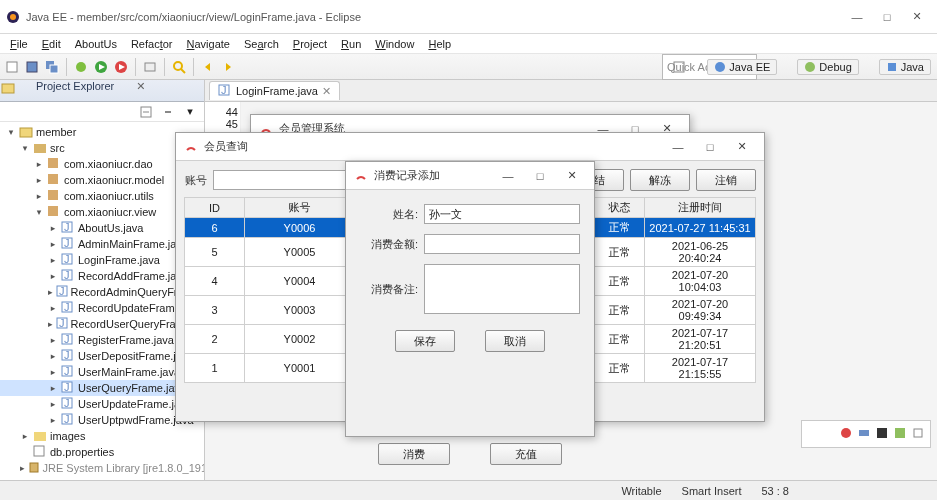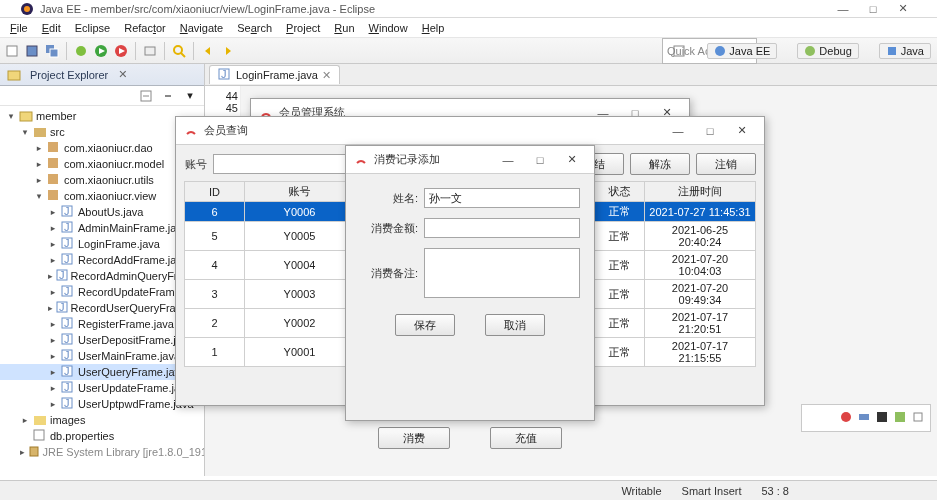--- a/index.html
+++ b/index.html
@@ -1,33 +1,33 @@
 <!DOCTYPE html>
 <html><head>
 <meta charset="utf-8">
 <style>
 *{box-sizing:border-box;margin:0;padding:0;font-family:"Microsoft YaHei","Segoe UI",Tahoma,sans-serif;font-size:11px;color:#222}
 body{background:#fff;width:937px;height:500px;overflow:hidden;position:relative}
-.titlebar{height:18px;background:#fff;border-bottom:1px solid #d9d9d9;display:flex;align-items:center;padding:0 20px;gap:6px}
+.titlebar{height:34px;background:#fff;border-bottom:1px solid #d9d9d9;display:flex;align-items:center;padding:0 6px;gap:6px}
 .titlebar .eclipse-icon{width:14px;height:14px;display:inline-block}
 .titlebar-title{flex:1;color:#555}
 .win-controls{display:flex;gap:2px}
 .win-btn{width:28px;height:18px;display:flex;align-items:center;justify-content:center;color:#555}
 .menubar{height:20px;background:#fff;display:flex;align-items:center;padding:0 4px;gap:2px;border-bottom:1px solid #e6e6e6}
 .menubar span{padding:2px 6px;cursor:default}
 .menubar span u{text-decoration:underline}
 .toolbar{height:26px;background:linear-gradient(#f7f7f7,#eeeeee);border-bottom:1px solid #c9c9c9;display:flex;align-items:center;padding:0 4px;gap:4px;position:relative}
 .tool-ico{width:16px;height:16px;display:inline-flex;align-items:center;justify-content:center}
 .tool-sep{width:1px;height:18px;background:#c9c9c9;margin:0 2px}
 .quick-access{position:absolute;right:180px;width:95px;height:26px;border:1px solid #b9b9b9;background:#fff;padding:0 4px;color:#888;display:flex;align-items:center}
 .persp-btns{position:absolute;right:6px;display:flex;gap:20px;align-items:center}
 .persp-btn{border:1px solid #c9c9c9;background:#f2f2f2;padding:1px 6px;display:flex;align-items:center;gap:3px;border-radius:2px}
 .workspace{display:flex;height:calc(100% - 22px - 20px - 26px - 20px)}
 .sidebar{width:205px;border-right:1px solid #c9c9c9;display:flex;flex-direction:column;background:#fff}
-.view-tab{height:22px;display:flex;align-items:center;background:linear-gradient(#e9edf5,#dfe6f1);border-bottom:1px solid #b0b6bf;padding:0 6px;gap:8px}
+.view-tab{height:22px;display:flex;background:linear-gradient(#e9edf5,#dfe6f1);border-bottom:1px solid #b0b6bf;padding:0 0;gap:20px}
 .view-tab .lbl{font-weight:400;color:#2b3a55}
 .view-tab .close{margin-left:2px;color:#666}
 .view-mini-toolbar{height:20px;display:flex;align-items:center;justify-content:flex-end;padding:0 6px;gap:6px;border-bottom:1px solid #e4e4e4}
 .tree{flex:1;overflow:auto;padding:2px 0}
 .tree-item{display:flex;align-items:center;gap:3px;padding:1px 0 1px 6px;white-space:nowrap}
 .tree-item.selected{background:#cfe3ff}
 .twisty{width:10px;text-align:center;color:#555;font-size:9px}
 .pkg-ico,.file-ico,.folder-ico,.jar-ico,.proj-ico{width:14px;height:14px;display:inline-block}
 .editor-area{flex:1;position:relative;background:#f4f4f4}
 .editor-tabs{height:22px;display:flex;align-items:center;background:#eee;border-bottom:1px solid #c9c9c9;padding-left:4px}
@@ -73,21 +73,21 @@
   <div class="win-controls">
     <div class="win-btn">—</div>
     <div class="win-btn">□</div>
     <div class="win-btn">✕</div>
   </div>
 </div>
 
 <div class="menubar">
   <span><u>F</u>ile</span>
   <span><u>E</u>dit</span>
-  <span>Eclipse</span>
+  <span>AboutUs</span>
   <span>Refac<u>t</u>or</span>
   <span><u>N</u>avigate</span>
   <span>Se<u>a</u>rch</span>
   <span><u>P</u>roject</span>
   <span><u>R</u>un</span>
   <span><u>W</u>indow</span>
   <span><u>H</u>elp</span>
 </div>
 
 <div class="toolbar">

